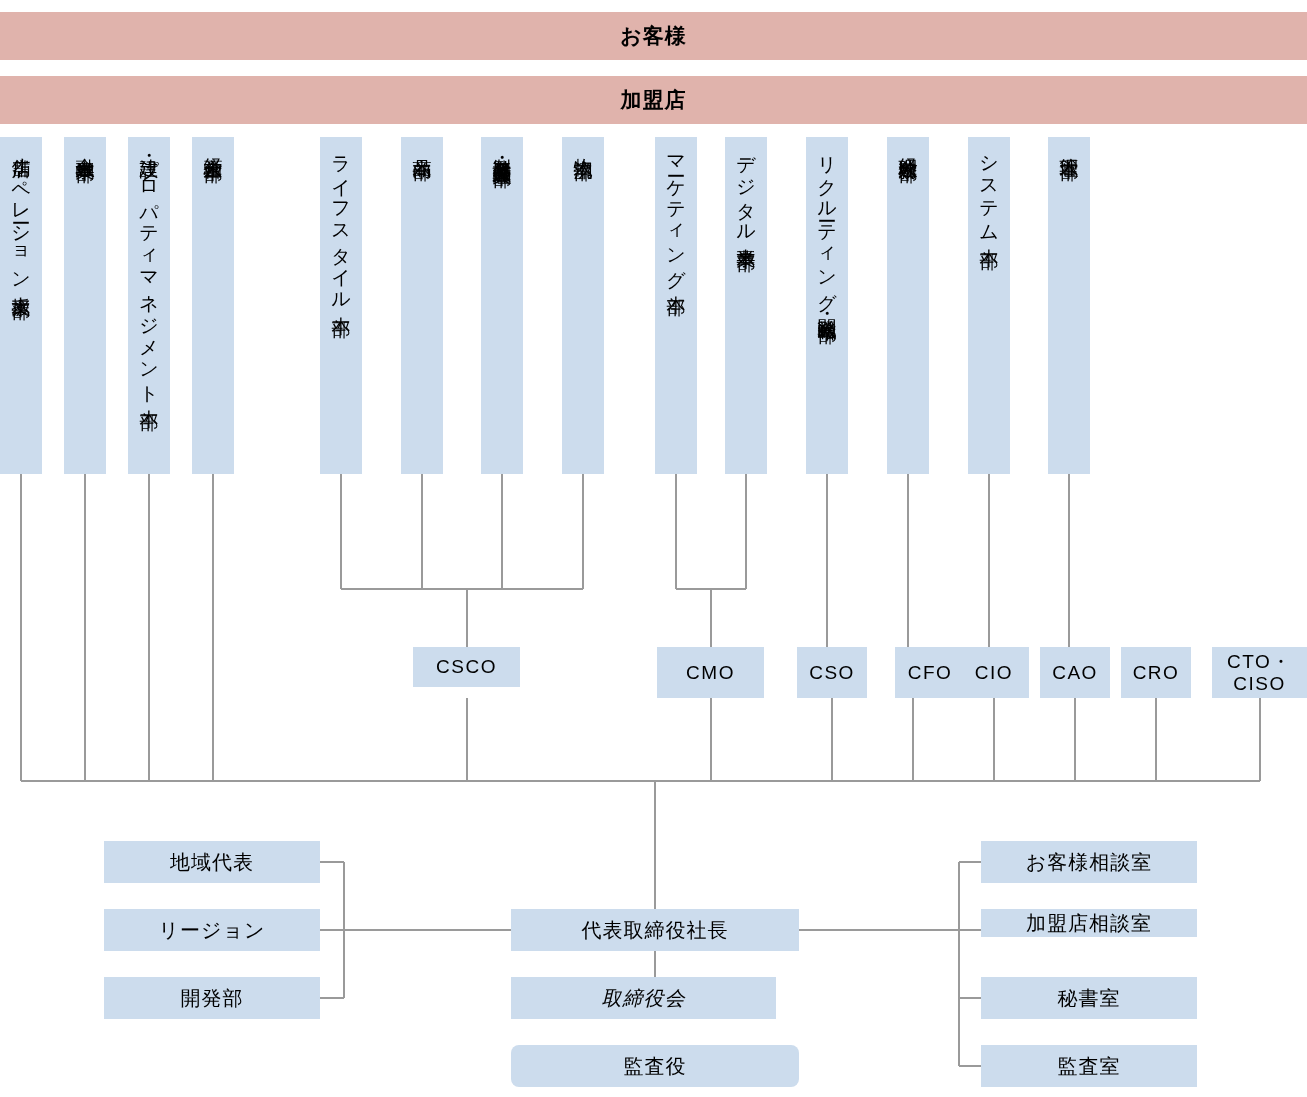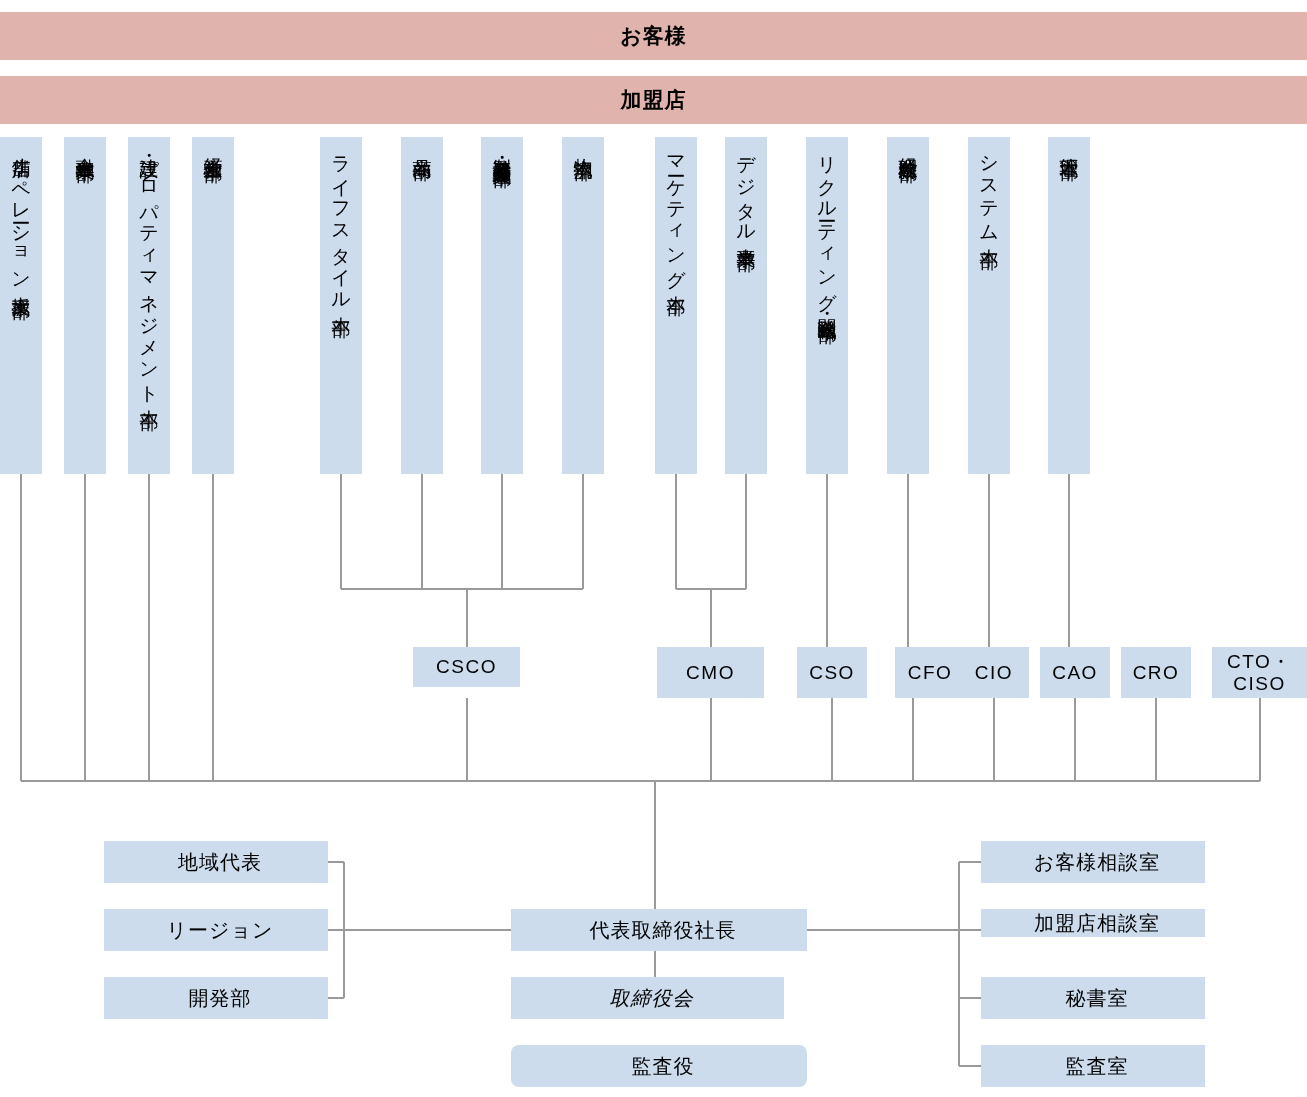--- a/index.html
+++ b/index.html
@@ -68,21 +68,20 @@
   
   .bbox {
     position: absolute;
     background: #ccdced;
     display: flex;
     align-items: center;
     justify-content: center;
     text-align: center;
     font-size: 20px;
     letter-spacing: 1px;
-    padding-left: 8px;
   }
 
   
   .ln-v {
     position: absolute;
     width: 2px;
     background: #9a9a9a;
   }
   .ln-h {
     position: absolute;

